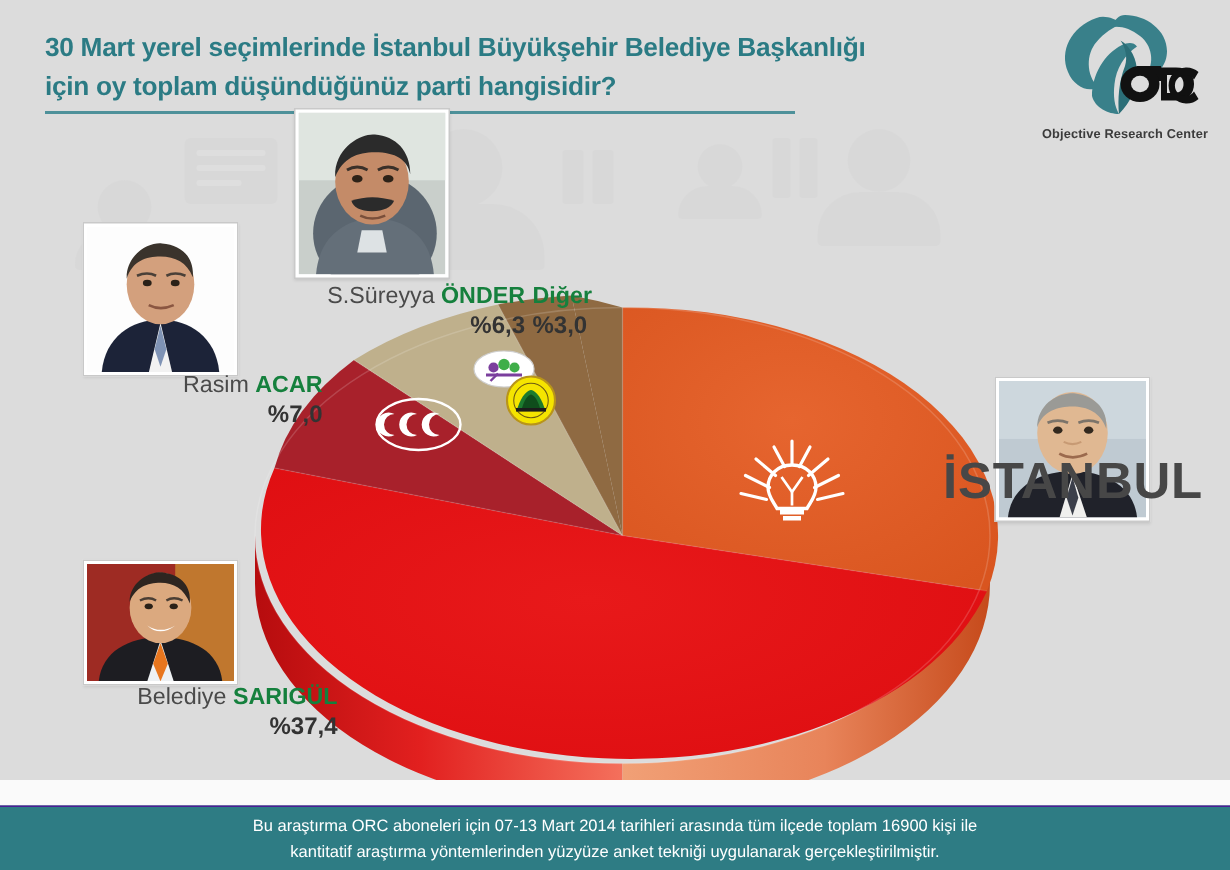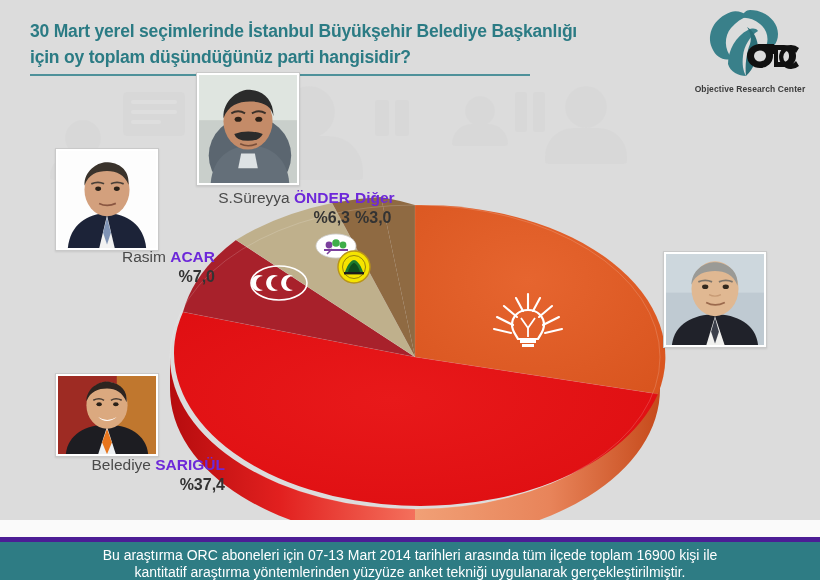--- a/index.html
+++ b/index.html
@@ -40,21 +40,21 @@
     text-align:center; font-size:8.5px; font-weight:bold; color:#3b3b3b;
     letter-spacing:.1px;
   }
 
   
   #pie-wrap { position:absolute; left:150px; top:195px; width:530px; height:330px; }
 
   
   .lbl { position:absolute; color:#4a4a4a; line-height:20px; }
   .lbl .nm { font-size:15.5px; }
-  .lbl .nm b { font-weight:bold; color:#6d28d9; }
+  .lbl .nm b { font-weight:bold; color:#15803d; }
   .lbl .pc { font-size:16px; font-weight:bold; color:#333; display:block; }
   .lbl.r { text-align:right; }
   .lbl.c { text-align:left; }
 
   
   .photo {
     position:absolute; background:#fff; border:1px solid #c9c9c9;
     padding:2px; box-shadow:0 1px 2px rgba(0,0,0,.10);
     overflow:hidden;
   }
@@ -63,22 +63,22 @@
   
   #istanbul {
     position:absolute; right:18px; bottom:68px;
     font-size:34px; font-weight:bold; color:#474747; letter-spacing:.5px;
   }
 
   
   #footer-gap { position:absolute; left:0; top:520px; width:820px; height:17px; background:#fafafa; }
   #footer {
     position:absolute; left:0; top:537px; width:820px; height:43px;
-    background:#2e7c84; border-top:5px solid #4c1d95;
-    color:#ffffff; font-size:14px; line-height:17px;
+    background:#2e7c84; border-top:1px solid #4c1d95;
+    color:#ffffff; font-size:11px; line-height:17px;
     text-align:center; padding-top:5px;
   }
   #footer div { padding:0 40px; }
   #chp-mark {
     position:absolute; left:285px; top:357px;
     background:#ffffff; padding:1px 7px;
     font-size:21px; font-weight:bold; color:#111; letter-spacing:1px;
     font-family:"Liberation Sans", sans-serif;
   }
   #akp-label {
@@ -369,20 +369,21 @@
   <div class="lbl r" style="left:170px; top:188px; width:180px;">
     <span class="nm"><span>S.Süreyya </span><b>ÖNDER</b></span>
     <span class="pc">%6,3</span>
   </div>
 
   <div class="lbl c" style="left:355px; top:188px; width:80px;">
     <span class="nm"><b>Diğer</b></span>
     <span class="pc">%3,0</span>
   </div>
 
+  <div id="istanbul">İSTANBUL</div>
 
   <div id="footer-gap"></div>
   <div id="footer">
     <div>Bu araştırma ORC aboneleri için 07-13 Mart 2014 tarihleri arasında tüm ilçede toplam  16900 kişi ile</div>
     <div>kantitatif araştırma yöntemlerinden yüzyüze anket tekniği  uygulanarak gerçekleştirilmiştir.</div>
   </div>
 
 </div>
 
 </body></html>

